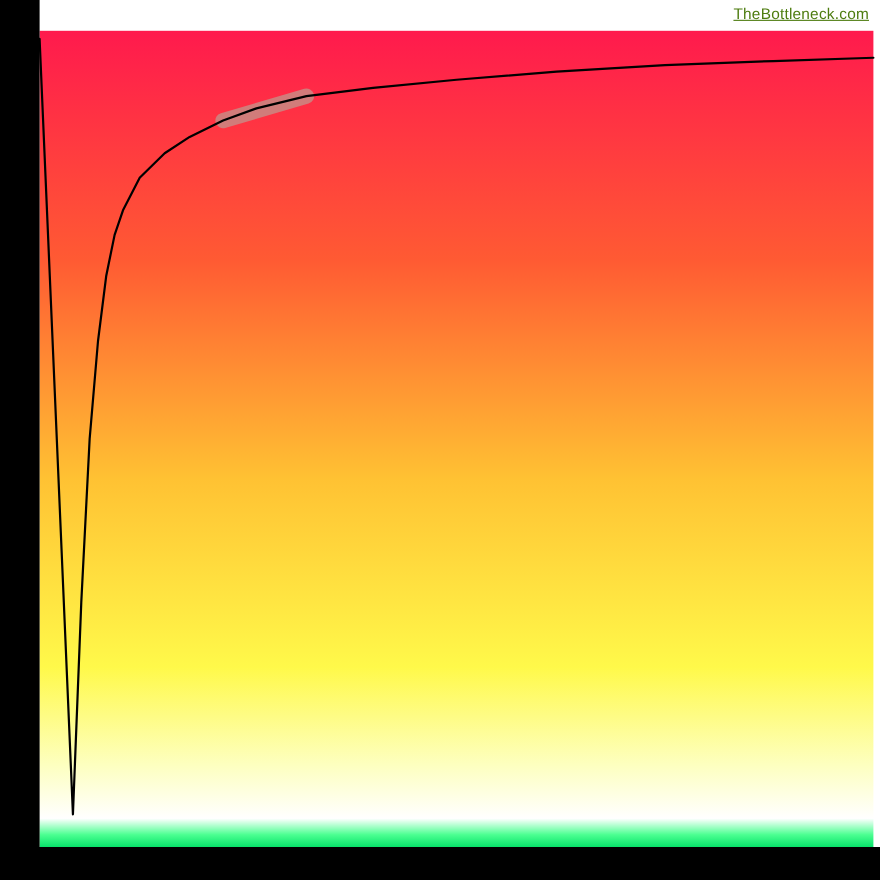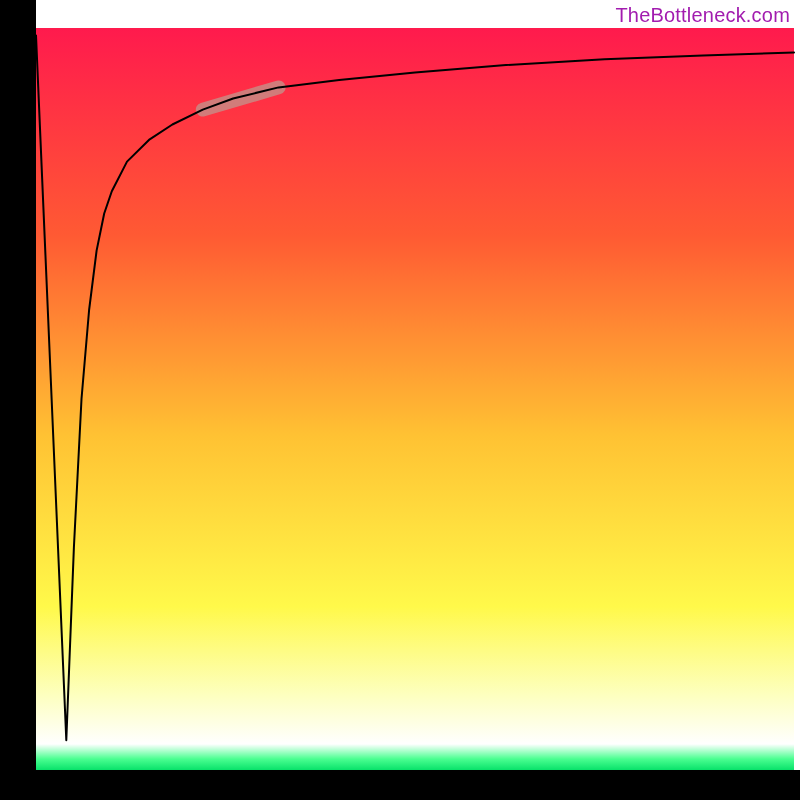--- a/index.html
+++ b/index.html
@@ -18,23 +18,24 @@
   svg {
     position: absolute;
     top: 0;
     left: 0;
   }
   .attribution {
     position: absolute;
     top: 4px;
     right: 10px;
     font-family: Arial, Helvetica, sans-serif;
-    font-size: 20px;
-    color: #a21caf;
+    font-size: 14px;
+    color: #4d7c0f;
     letter-spacing: 0.2px;
+    text-decoration: underline;
   }
 </style>
 </head>
 <body>
 
 <div class="stage">
 
   <svg viewBox="0 0 800 800" width="800" height="800">
     <defs>
       <linearGradient id="bg-grad" x1="0" y1="0" x2="0" y2="1">

